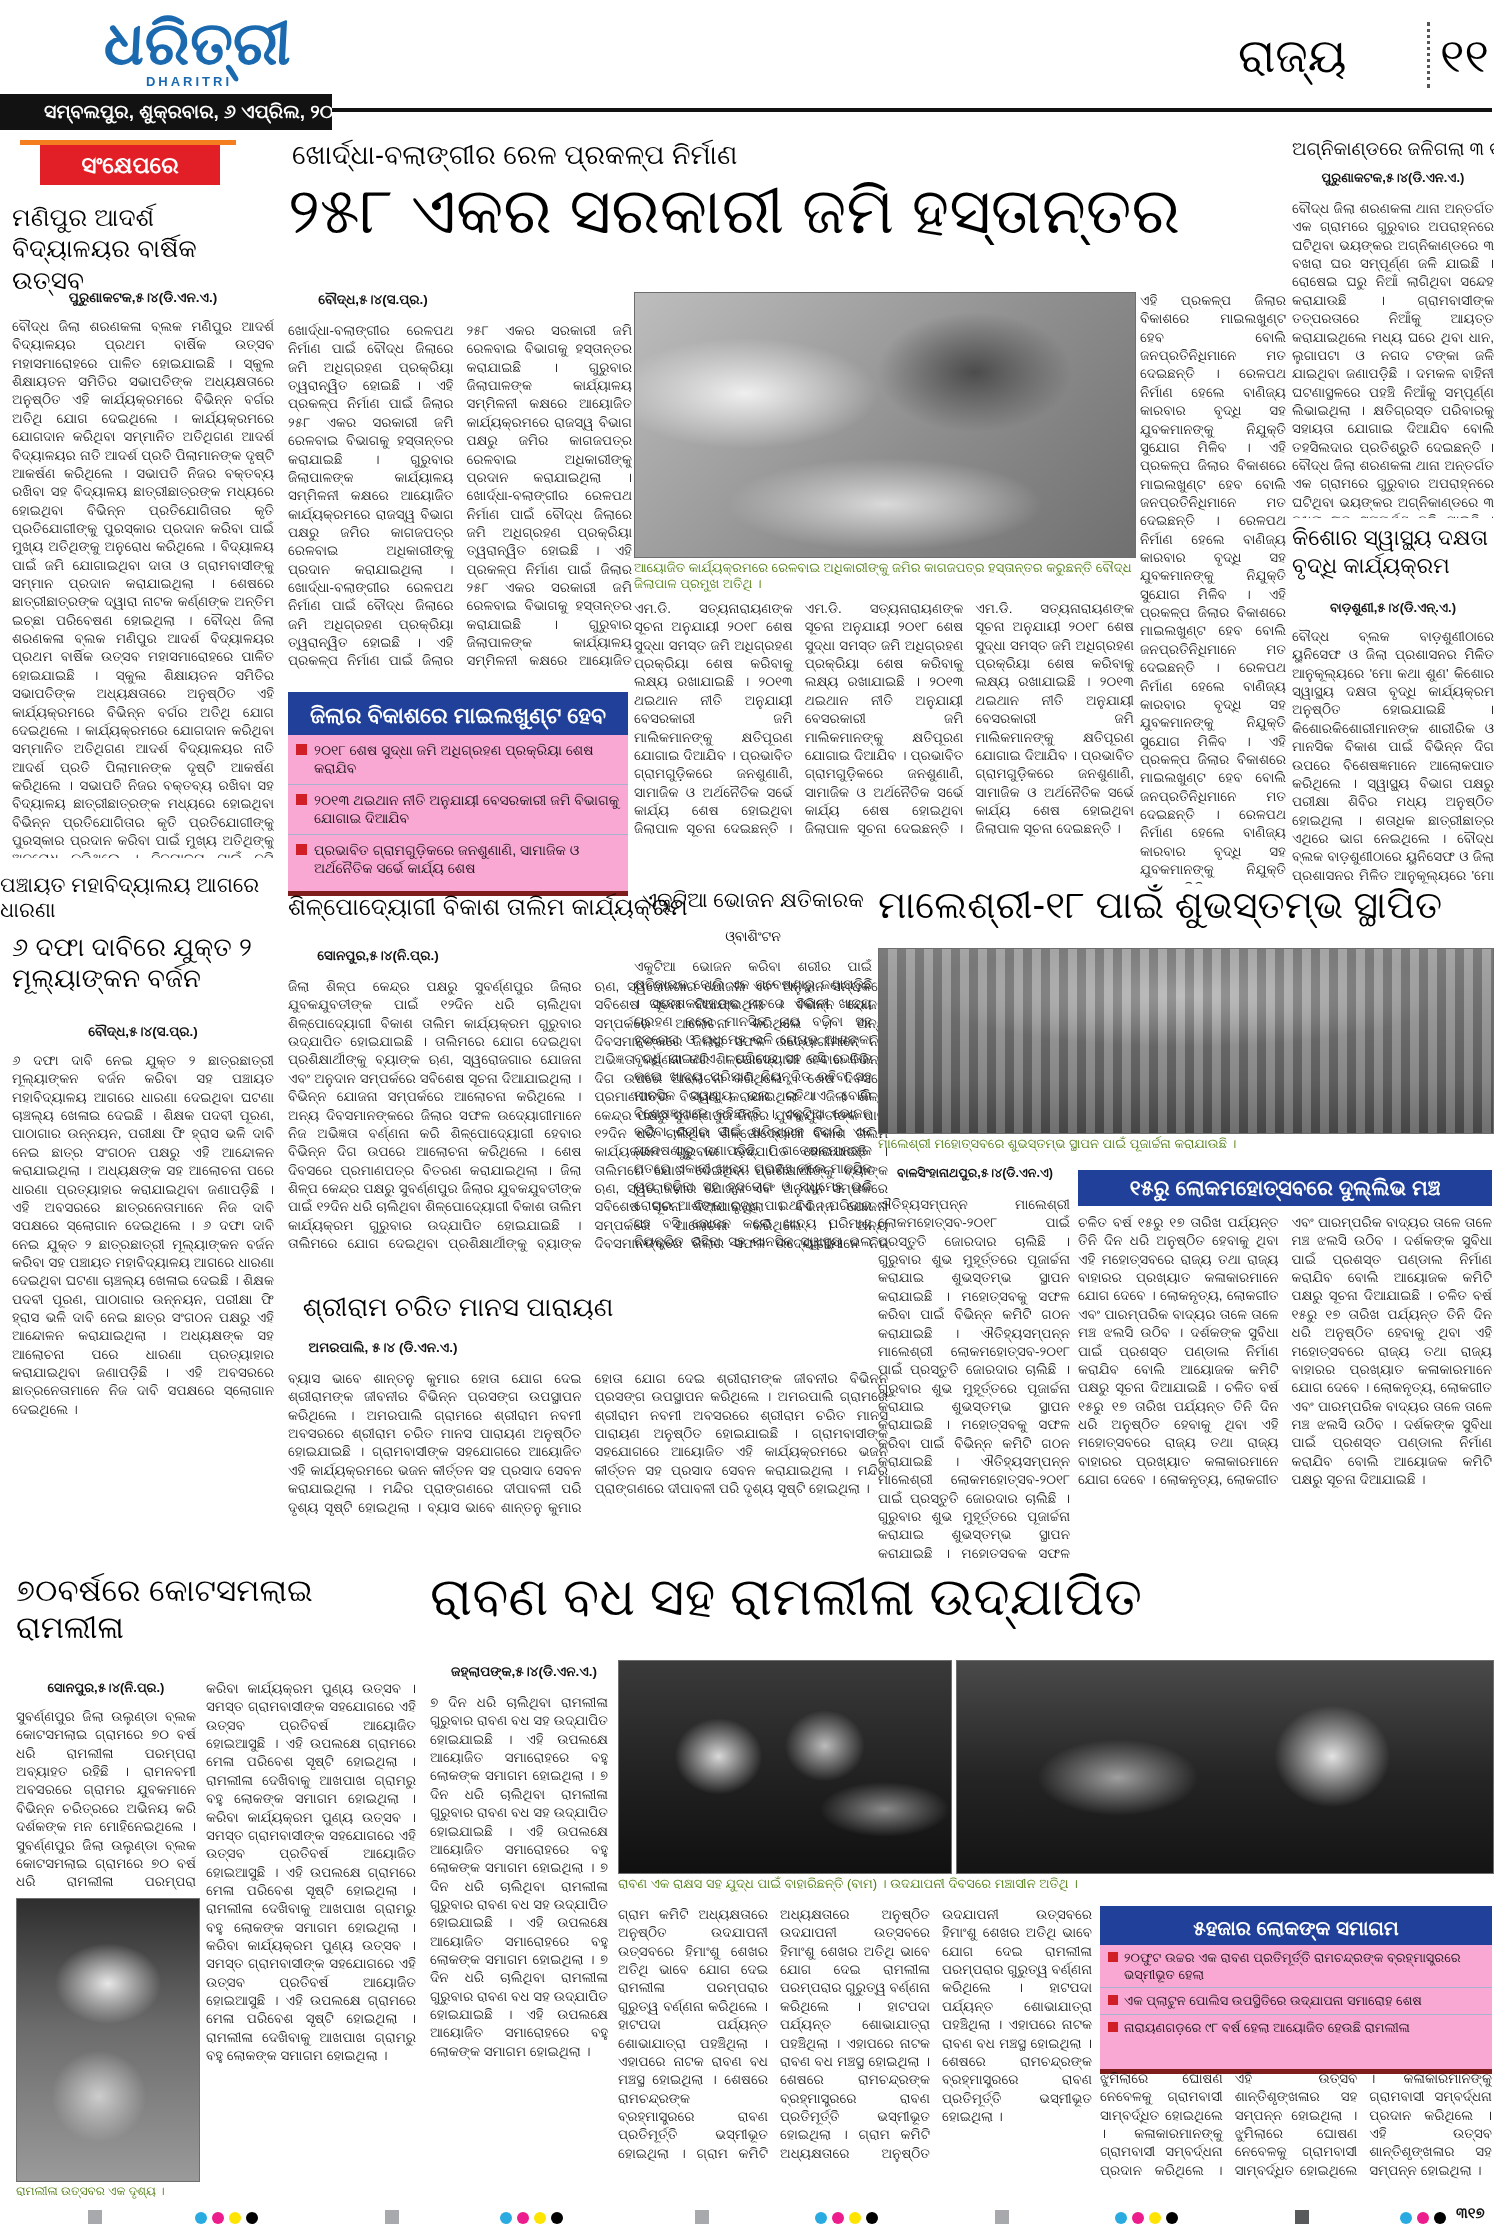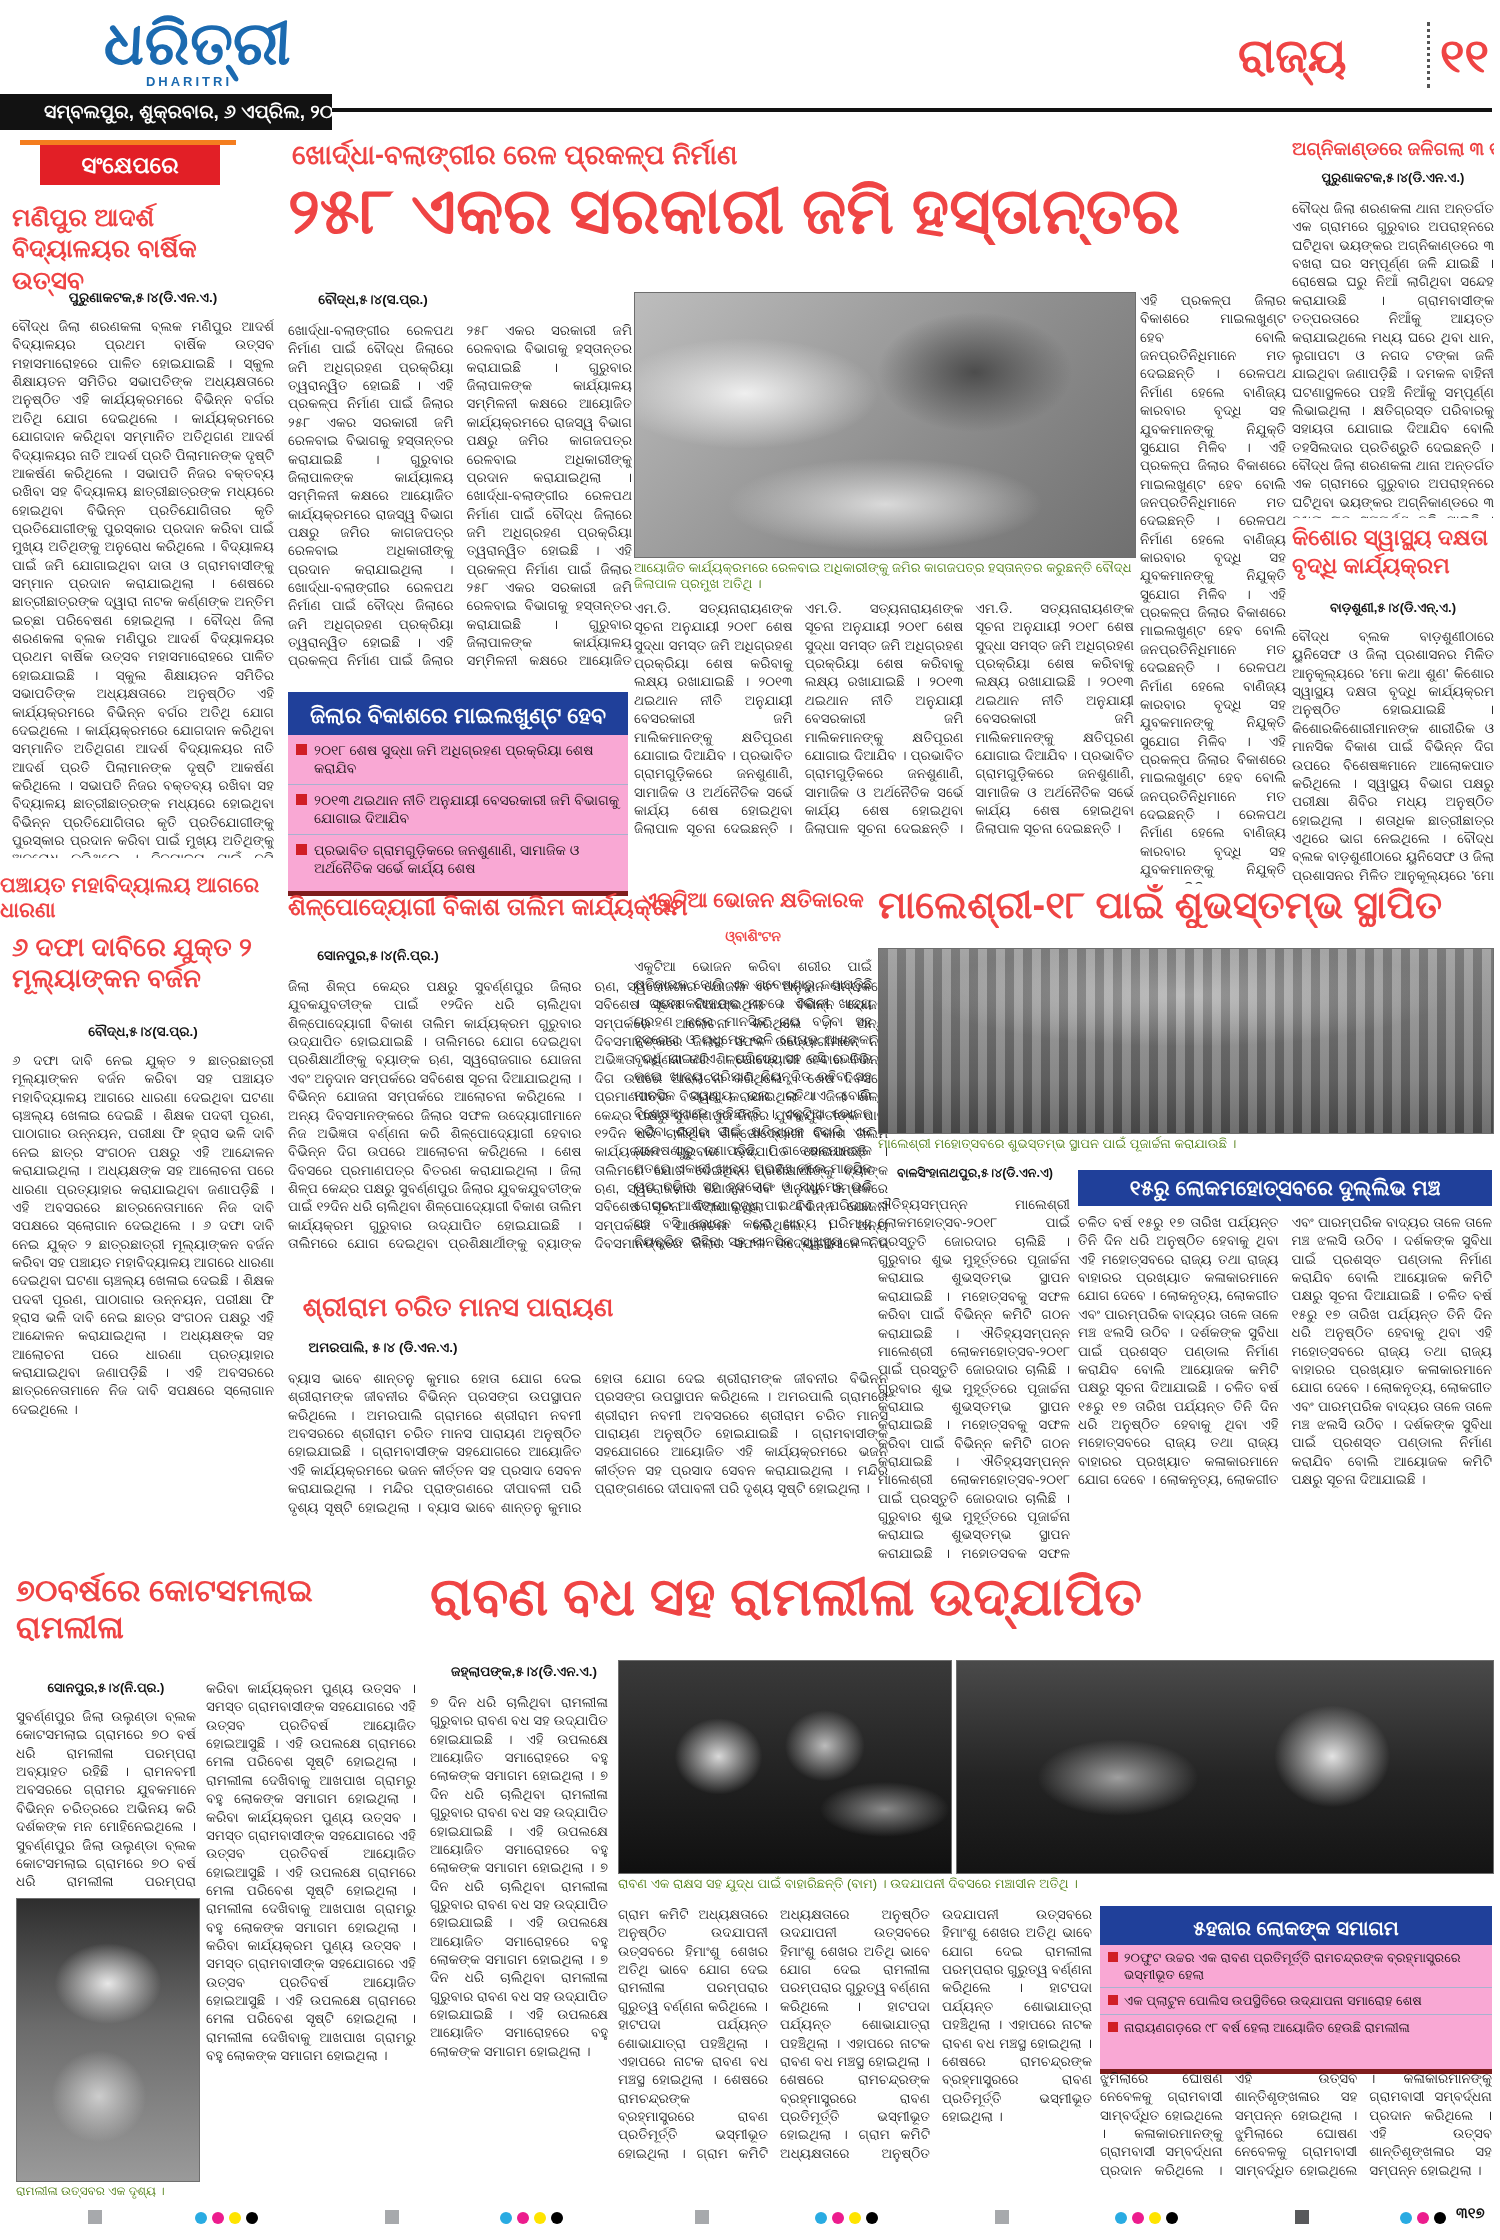--- a/index.html
+++ b/index.html
@@ -1,19 +1,19 @@
 <!DOCTYPE html>
 <html><head>
 <meta charset="utf-8">
 <style>
   html,body{margin:0;padding:0;background:#e8e8e8;}
   .page{position:relative;width:1500px;height:2240px;background:#ffffff;margin:0 auto;
         font-family:"Liberation Sans",sans-serif;color:#111;overflow:hidden;}
   .abs{position:absolute;}
-  .hl{font-weight:bold;color:#ef4444;}
+  .hl{font-weight:normal;color:#000000;}
   .bt{font-size:13.5px;line-height:1.36;text-align:justify;overflow:hidden;color:#1c1c1c;}
   .cols2{column-count:2;column-gap:13px;}
   .cols3{column-count:3;column-gap:12px;}
   .dl{font-weight:bold;font-size:13.5px;text-align:center;overflow:hidden;white-space:nowrap;}
   .dl span{border-bottom:1.5px solid #222;padding:0 5px 2px;}
   .cap{font-size:13px;line-height:1.25;overflow:hidden;color:#4d7c0f;}
   .photo{border:1px solid #6e6e6e;overflow:hidden;}
   .ph-main{background:
      radial-gradient(ellipse 38% 30% at 22% 38%, #efefef 0%, rgba(238,238,238,0) 70%),
      radial-gradient(ellipse 30% 35% at 68% 30%, #4c4c4c 0%, rgba(76,76,76,0) 65%),

